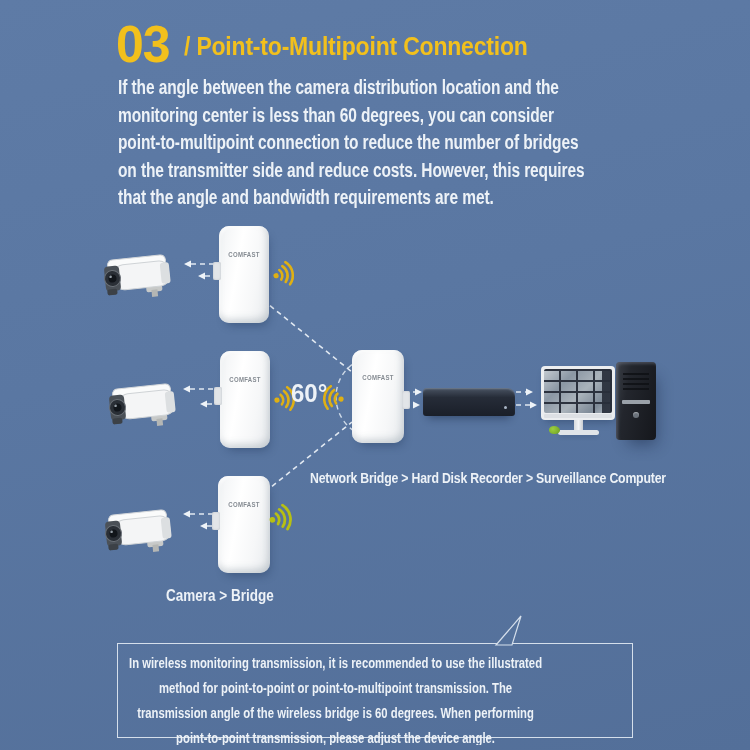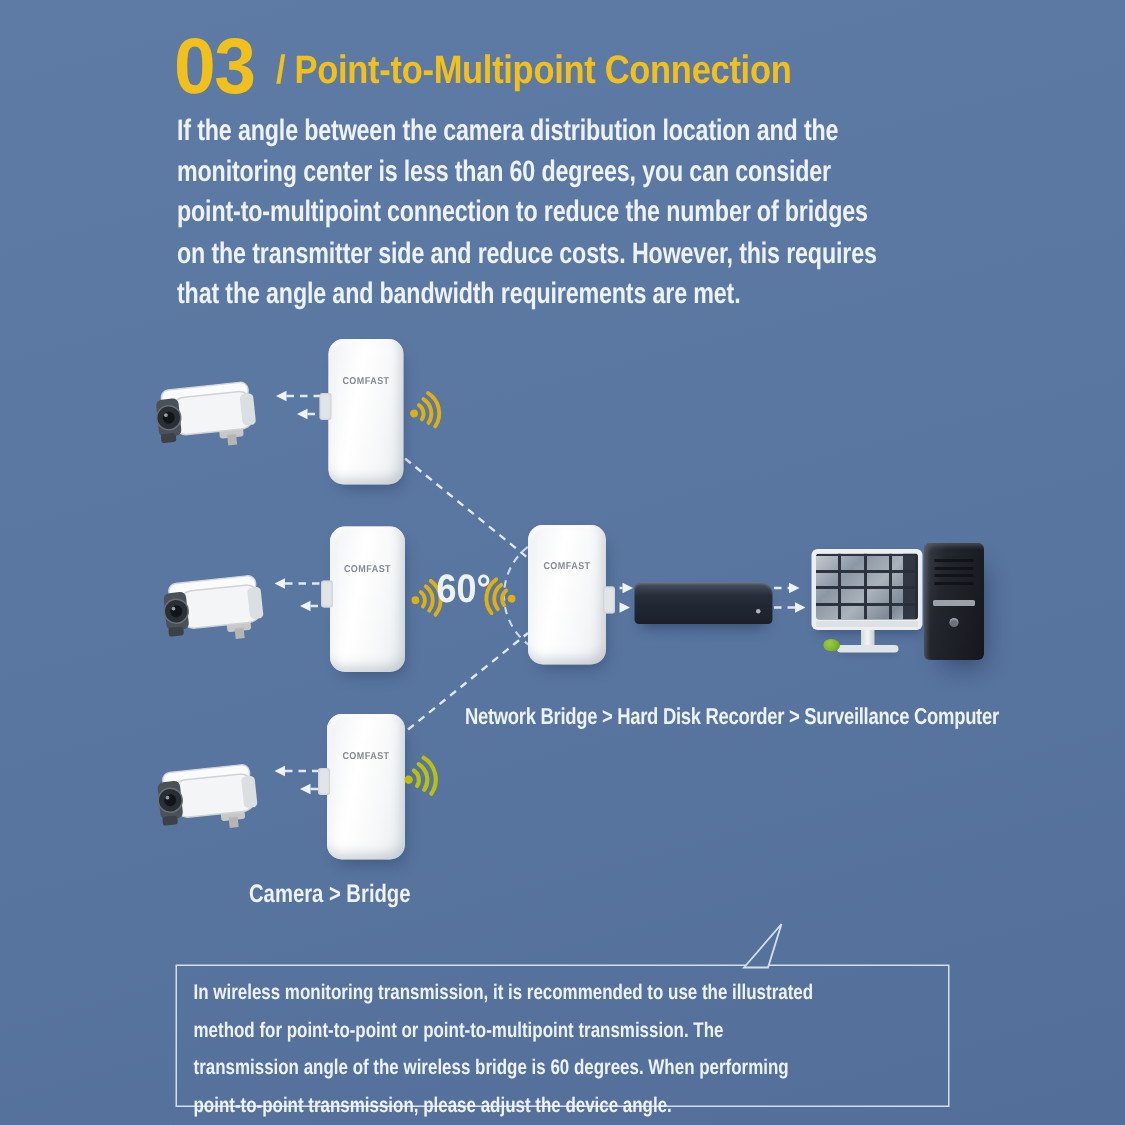--- a/index.html
+++ b/index.html
@@ -78,21 +78,21 @@
   .tower{left:616px;top:362px;width:40px;height:78px;z-index:2;border-radius:4px;
     background:linear-gradient(100deg,#3a3e46 0%,#23262d 30%,#15171c 100%);
     box-shadow:6px 10px 16px -6px rgba(10,25,50,.45), inset 2px 2px 3px rgba(140,150,165,.35);}
   .tvent{position:absolute;left:7px;top:8px;width:26px;height:20px;
     background:repeating-linear-gradient(0deg,#0d0f13 0 2px,transparent 2px 5px);opacity:.8;}
   .tbay{position:absolute;left:6px;top:38px;width:28px;height:4px;background:#9aa1a9;border-radius:1px;}
   .tbtn{position:absolute;left:17px;top:50px;width:6px;height:6px;border-radius:50%;background:#6b727b;
     box-shadow:inset 0 1px 1px rgba(255,255,255,.4);}
 
   
-  .note{left:117px;top:643px;width:516px;height:95px;z-index:2;border:1.2px solid #D5DFEB;box-sizing:border-box;position:absolute;}
+  .note{left:117px;top:643px;width:516px;height:95px;z-index:2;border:1.2px solid #D5DFEB;box-sizing:border-box;position:absolute;text-align:center;}
   .ntext{position:absolute;left:11px;top:6px;color:#EDF2F7;font-weight:bold;font-size:11.3px;line-height:20px;
     transform:scaleY(1.25);transform-origin:left top;}
   .ntext div{white-space:nowrap;}
   svg.tail{position:absolute;left:490px;top:612px;z-index:3;pointer-events:none;}
 </style>
 </head>
 <body>
 
 <div class="lbl hnum">03</div>
 <div class="lbl htitle">/ Point-to-Multipoint Connection</div>

